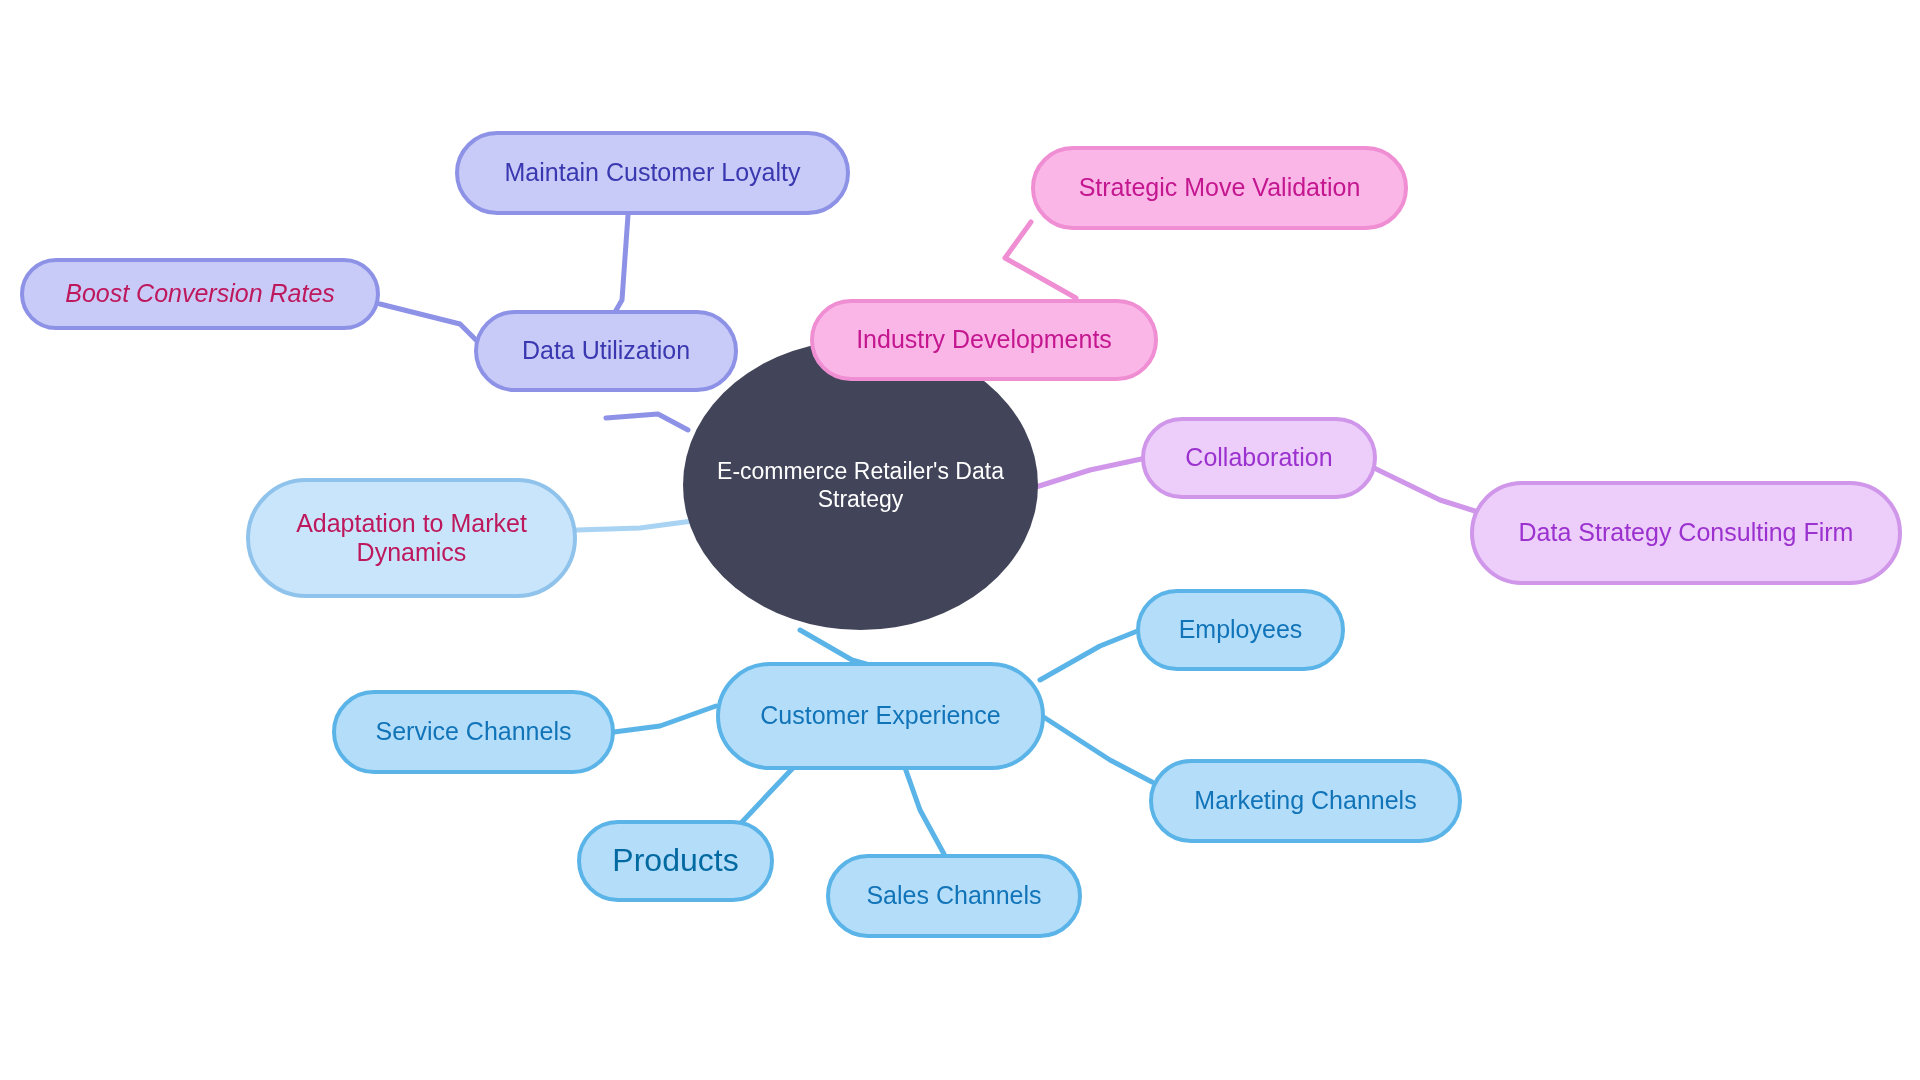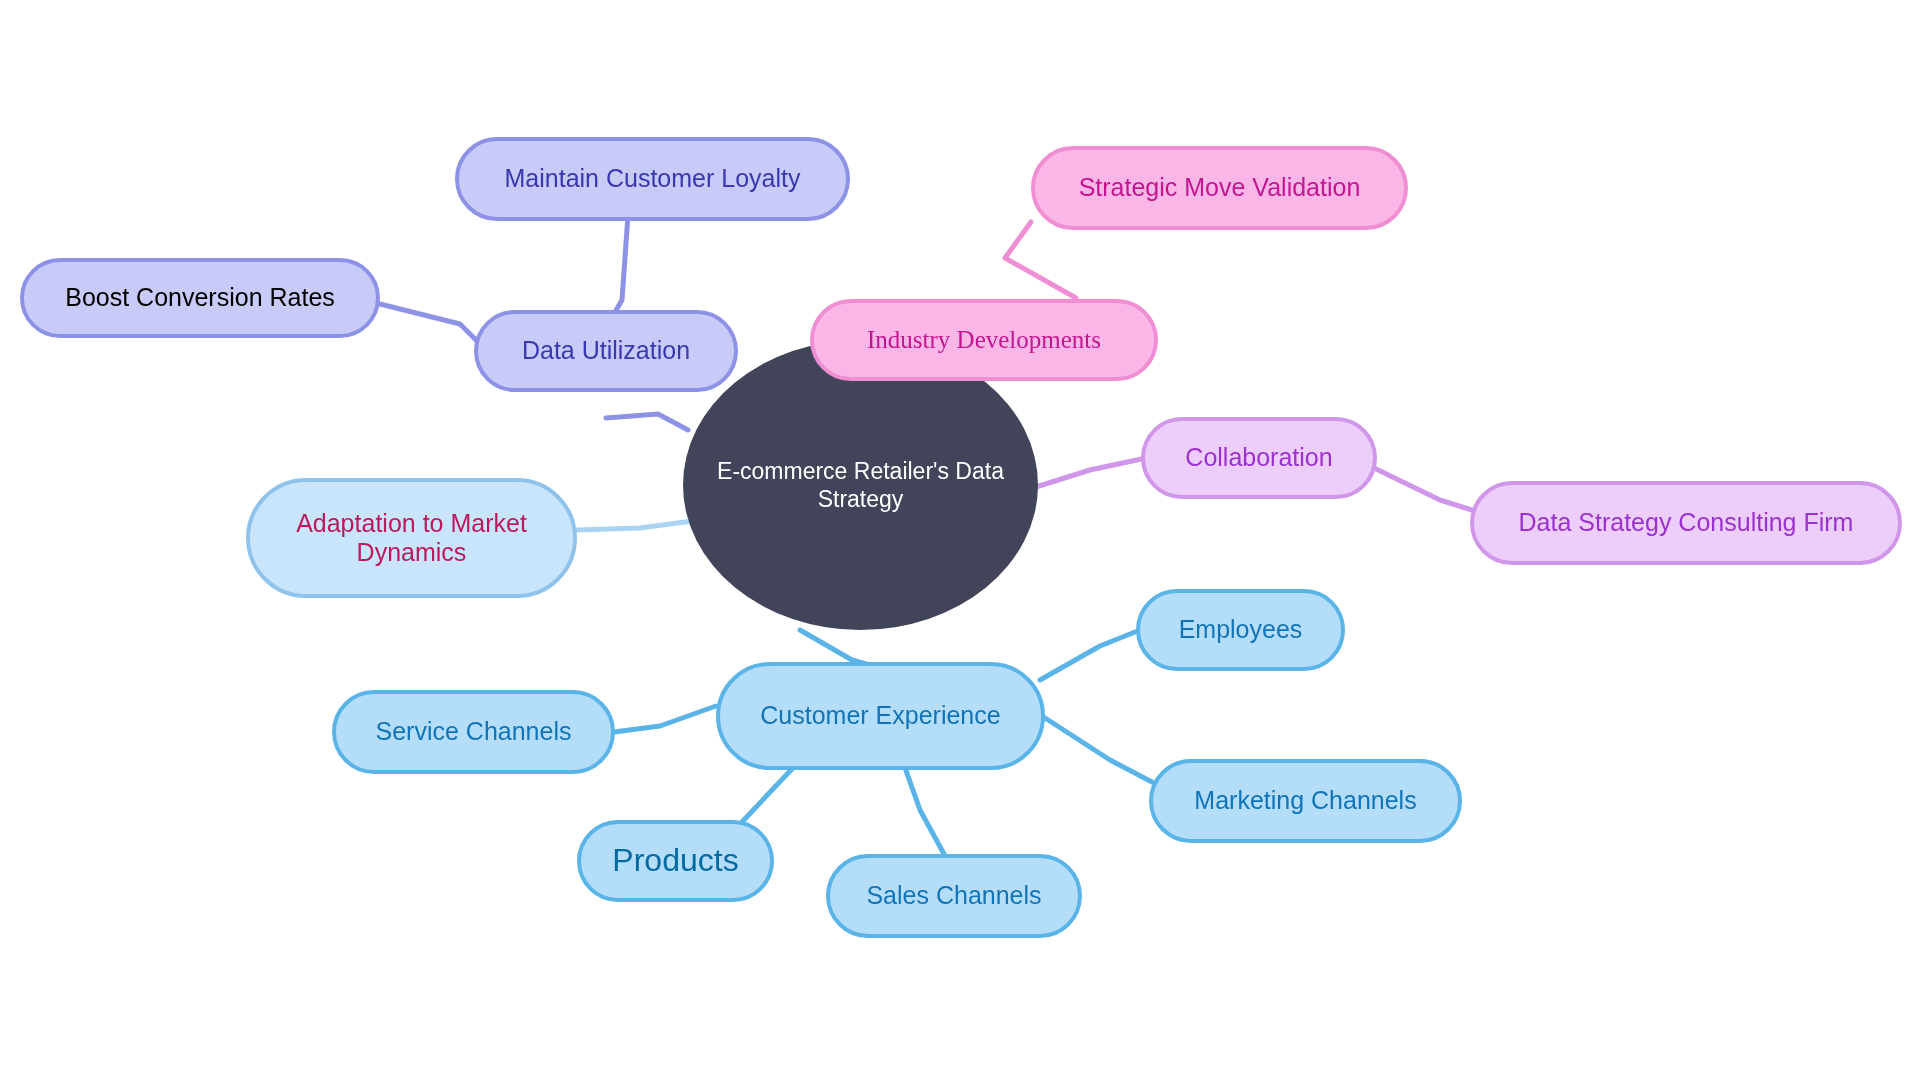--- a/index.html
+++ b/index.html
@@ -69,26 +69,26 @@
       <polyline points="1040,680 1100,646 1140,630" fill="none" stroke="#5bb4e8" stroke-width="5" stroke-linecap="round" stroke-linejoin="round"></polyline>
       <polyline points="1042,716 1110,760 1152,782" fill="none" stroke="#5bb4e8" stroke-width="5" stroke-linecap="round" stroke-linejoin="round"></polyline>
       <polyline points="898,748 920,810 944,854" fill="none" stroke="#5bb4e8" stroke-width="5" stroke-linecap="round" stroke-linejoin="round"></polyline>
       <polyline points="812,748 772,790 742,822" fill="none" stroke="#5bb4e8" stroke-width="5" stroke-linecap="round" stroke-linejoin="round"></polyline>
       <polyline points="716,706 660,726 614,732" fill="none" stroke="#5bb4e8" stroke-width="5" stroke-linecap="round" stroke-linejoin="round"></polyline>
     </svg>
   <div id="node-layer">
       <div class="root-node" style="left: 683px; top: 340px; width: 355px; height: 290px; background: rgb(66, 69, 89); color: rgb(255, 255, 255); font-size: 23px; padding: 0px 26px;">E-commerce Retailer's Data
 Strategy</div>
       <div class="node pill" style="left: 474px; top: 310px; width: 264px; height: 82px; background: rgb(200, 202, 247); border-color: rgb(141, 146, 230); border-width: 4px; color: rgb(58, 56, 176); font-size: 25px; padding: 0px 18px;">Data Utilization</div>
-      <div class="node pill" style="left: 455px; top: 131px; width: 395px; height: 84px; background: rgb(200, 202, 247); border-color: rgb(141, 146, 230); border-width: 4px; color: rgb(58, 56, 176); font-size: 25px; padding: 0px 18px; margin-top: 6px;">Maintain Customer Loyalty</div>
-      <div class="node pill" style="left: 20px; top: 258px; width: 360px; height: 80px; background: rgb(200, 202, 247); border-color: rgb(141, 146, 230); border-width: 4px; color: #000000; font-size: 25px; padding: 0px 18px;">Boost Conversion Rates</div>
-      <div class="node pill" style="left: 810px; top: 299px; width: 348px; height: 82px; background: rgb(251, 182, 232); border-color: rgb(239, 142, 211); border-width: 4px; color: rgb(195, 22, 143); font-size: 25px; padding: 0px 18px; font-family: Liberation Serif, serif;">Industry Developments</div>
+      <div class="node pill" style="left: 455px; top: 131px; width: 395px; height: 84px; background: rgb(200, 202, 247); border-color: rgb(141, 146, 230); border-width: 4px; color: rgb(58, 56, 176); font-size: 25px; padding: 0px 18px;">Maintain Customer Loyalty</div>
+      <div class="node pill" style="left: 20px; top: 258px; width: 360px; height: 72px; background: rgb(200, 202, 247); border-color: rgb(141, 146, 230); border-width: 4px; color: #be185d; font-size: 25px; padding: 0px 18px; font-style: italic;">Boost Conversion Rates</div>
+      <div class="node pill" style="left: 810px; top: 299px; width: 348px; height: 82px; background: rgb(251, 182, 232); border-color: rgb(239, 142, 211); border-width: 4px; color: rgb(195, 22, 143); font-size: 25px; padding: 0px 18px;">Industry Developments</div>
       <div class="node pill" style="left: 1031px; top: 146px; width: 377px; height: 84px; background: rgb(251, 182, 232); border-color: rgb(239, 142, 211); border-width: 4px; color: rgb(195, 22, 143); font-size: 25px; padding: 0px 18px;">Strategic Move Validation</div>
       <div class="node pill" style="left: 1141px; top: 417px; width: 236px; height: 82px; background: rgb(237, 205, 249); border-color: rgb(207, 150, 234); border-width: 4px; color: rgb(155, 50, 207); font-size: 25px; padding: 0px 18px;">Collaboration</div>
-      <div class="node pill" style="left: 1470px; top: 481px; width: 432px; height: 84px; background: rgb(237, 205, 249); border-color: rgb(207, 150, 234); border-width: 4px; color: rgb(155, 50, 207); font-size: 25px; padding: 0px 18px;">Data Strategy Consulting Firm</div>
+      <div class="node pill" style="left: 1470px; top: 481px; width: 432px; height: 104px; background: rgb(237, 205, 249); border-color: rgb(207, 150, 234); border-width: 4px; color: rgb(155, 50, 207); font-size: 25px; padding: 0px 18px;">Data Strategy Consulting Firm</div>
       <div class="node pill" style="left: 246px; top: 478px; width: 331px; height: 120px; background: rgb(201, 229, 251); border-color: rgb(143, 195, 236); border-width: 4px; color: #be185d; font-size: 25px; padding: 0px 18px;">Adaptation to Market
 Dynamics</div>
       <div class="node pill" style="left: 716px; top: 662px; width: 329px; height: 108px; background: rgb(180, 221, 249); border-color: rgb(91, 180, 232); border-width: 4px; color: rgb(17, 116, 184); font-size: 25px; padding: 0px 18px;">Customer Experience</div>
       <div class="node pill" style="left: 1136px; top: 589px; width: 209px; height: 82px; background: rgb(180, 221, 249); border-color: rgb(91, 180, 232); border-width: 4px; color: rgb(17, 116, 184); font-size: 25px; padding: 0px 18px;">Employees</div>
       <div class="node pill" style="left: 1149px; top: 759px; width: 313px; height: 84px; background: rgb(180, 221, 249); border-color: rgb(91, 180, 232); border-width: 4px; color: rgb(17, 116, 184); font-size: 25px; padding: 0px 18px;">Marketing Channels</div>
       <div class="node pill" style="left: 826px; top: 854px; width: 256px; height: 84px; background: rgb(180, 221, 249); border-color: rgb(91, 180, 232); border-width: 4px; color: rgb(17, 116, 184); font-size: 25px; padding: 0px 18px;">Sales Channels</div>
       <div class="node pill" style="left: 577px; top: 820px; width: 197px; height: 82px; background: rgb(180, 221, 249); border-color: rgb(91, 180, 232); border-width: 4px; color: #0369a1; font-size: 32px; padding: 0px 18px;">Products</div>
       <div class="node pill" style="left: 332px; top: 690px; width: 283px; height: 84px; background: rgb(180, 221, 249); border-color: rgb(91, 180, 232); border-width: 4px; color: rgb(17, 116, 184); font-size: 25px; padding: 0px 18px;">Service Channels</div>
     </div>
 </div>

